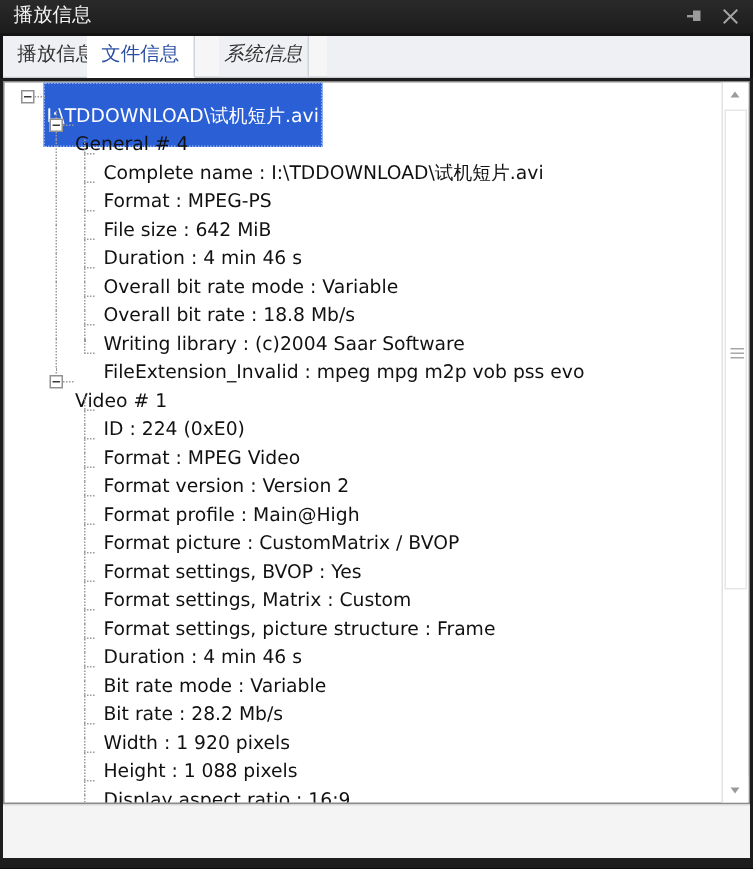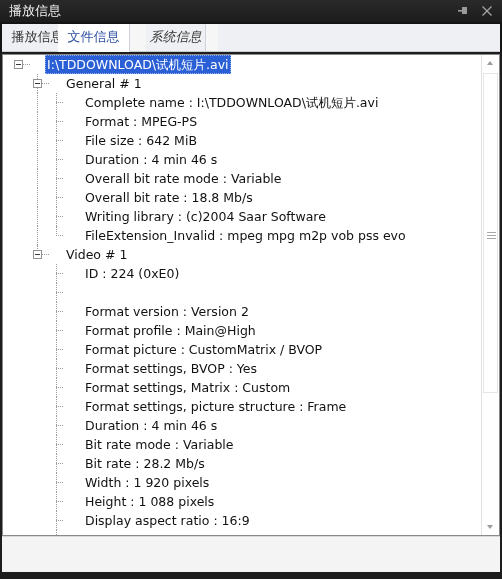--- a/index.html
+++ b/index.html
@@ -131,22 +131,21 @@
     height: 19px;
     line-height: 19px;
     font-size: 12.5px;
     font-family: "DejaVu Sans", "Liberation Sans", sans-serif;
     color: #111111;
     white-space: nowrap;
     cursor: default;
   }
   .node .label {
     display: inline-block;
-    padding: 0 2px;
-    margin-left: 16px;
+    padding: 12px 2px;
   }
   .node.selected .label {
     background: #2a5fd6;
     color: #ffffff;
     outline: 1px dotted #8fb0f0;
     outline-offset: -1px;
   }
 
   
   .d0 { padding-left: 26px; }
@@ -321,21 +320,21 @@
       <div class="node d0 selected">
         <span class="expander"></span>
         <span class="elbow"></span>
         <span class="label">I:\TDDOWNLOAD\试机短片.avi</span>
       </div>
 
       <div class="node d1">
         <span class="vline v1"></span>
         <span class="expander"></span>
         <span class="elbow"></span>
-        <span class="label">General # 1</span>
+        <span class="label">General # 4</span>
       </div>
 
       <div class="node d2">
         <span class="vline v1"></span>
         <span class="vline v2"></span>
         <span class="elbow"></span>
         <span class="label">Complete name : I:\TDDOWNLOAD\试机短片.avi</span>
       </div>
       <div class="node d2">
         <span class="vline v1"></span>
@@ -388,20 +387,21 @@
       </div>
 
       <div class="node d2">
         <span class="vline v2"></span>
         <span class="elbow"></span>
         <span class="label">ID : 224 (0xE0)</span>
       </div>
       <div class="node d2">
         <span class="vline v2"></span>
         <span class="elbow"></span>
+        <span class="label">Format : MPEG Video</span>
       </div>
       <div class="node d2">
         <span class="vline v2"></span>
         <span class="elbow"></span>
         <span class="label">Format version : Version 2</span>
       </div>
       <div class="node d2">
         <span class="vline v2"></span>
         <span class="elbow"></span>
         <span class="label">Format profile : Main@High</span>

